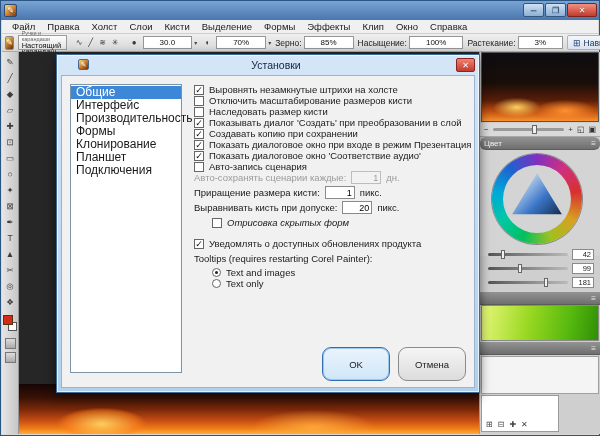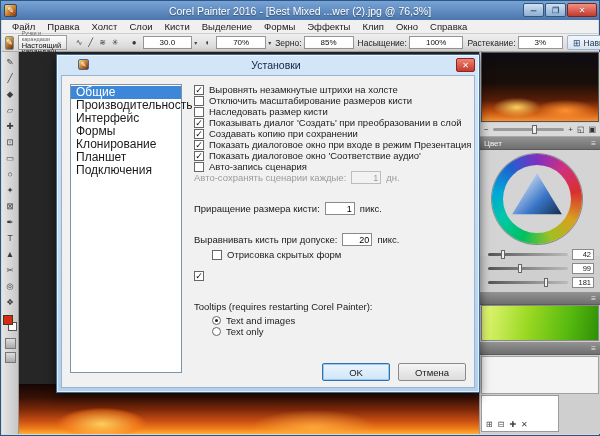--- a/index.html
+++ b/index.html
@@ -121,32 +121,31 @@
   .crow{display:flex;align-items:center;gap:5px;height:11px;white-space:nowrap;}
   .cb{flex:0 0 auto;width:10px;height:10px;border:1px solid #666;background:#fff;
     font-size:9px;line-height:8px;text-align:center;color:#111;}
   .radio{flex:0 0 auto;width:9px;height:9px;border:1px solid #666;border-radius:50%;background:#fff;position:relative;}
   .radio.on::after{content:"";position:absolute;left:2px;top:2px;width:3px;height:3px;border-radius:50%;background:#222;}
   .numbox{width:30px;height:13px;border:1px solid #8a8a8a;background:#fff;font-size:9px;text-align:right;padding:0 2px;}
   .numbox:disabled{background:#f2f2f2;color:#9b9b9b;border-color:#bdbdbd;}
   .grayed{color:#9b9b9b;}
   .indent{margin-left:18px;}
   .dlg-buttons{position:absolute;right:8px;bottom:6px;display:flex;gap:8px;}
-  .btn{width:68px;height:18px;font-size:9.5px;color:#1a1a1a;border:1px solid #8a8a8a;border-radius:2px;
+  .btn{width:68px;height:34px;font-size:9.5px;color:#1a1a1a;border:1px solid #8a8a8a;border-radius:9px;
     background:linear-gradient(#f5f5f5,#dcdcdc);display:flex;align-items:center;justify-content:center;margin-top:48px;}
-  .btn.focused{border-color:#2f6fb2;box-shadow:inset 0 0 0 1px #9cc8ee;background:linear-gradient(#eaf4fd,#cfe6f8);} .mt14{} .mt12{margin-top:20px;} .mt4{margin-top:4px;} .mt10{margin-top:10px;} .mt3{margin-top:3px;}
+  .btn.focused{border-color:#2f6fb2;box-shadow:inset 0 0 0 1px #9cc8ee;background:linear-gradient(#eaf4fd,#cfe6f8);} .mt14{} .mt12{margin-top:4px;} .mt4{margin-top:4px;font-style:italic;} .mt10{margin-top:10px;} .mt3{margin-top:3px;}
 </style>
 </head>
 <body>
 
 <div class="window">
 
   <div class="titlebar">
     <span class="app-icon">✎</span>
-    <span>Corel Painter 2016 - [Best Mixed ...wer (2).jpg @ 76,3%]</span>
     <span class="win-btns">
       <span class="win-btn">─</span>
       <span class="win-btn">❐</span>
       <span class="win-btn close">✕</span>
     </span>
   </div>
 
   <div class="menubar">
     <span class="menu-item">Файл</span>
     <span class="menu-item">Правка</span>
@@ -234,21 +233,21 @@
     <div class="nav-thumb"></div>
     <div class="nav-footer">
       <span class="ic">−</span>
       <span class="nav-slider">
           <span class="th"></span>
         </span>
       <span class="ic">+</span>
       <span class="ic">◱</span>
       <span class="ic">▣</span>
     </div>
-    <div class="panel-hd" style="top:85px;">
+    <div class="panel-hd" style="top:85px;border-radius:6px;">
       <span>Цвет</span>
       <span class="fly">≡</span>
     </div>
     <div class="color-body">
       <div class="wheel">
         <div class="wheel-in">
           <div class="sv-tri"></div>
         </div>
       </div>
       <div class="rgb-row" style="top:98px;">
@@ -289,22 +288,22 @@
   <div class="dialog">
     <div class="dlg-title">
       <span class="dlg-icon">✎</span>
       <span>Установки</span>
       <span class="dlg-close">✕</span>
     </div>
     <div class="dlg-client">
 
       <div class="cat-list">
         <div class="cat-item selected">Общие</div>
+        <div class="cat-item">Интерфейс</div>
         <div class="cat-item">Производительность</div>
-        <div class="cat-item">Интерфейс</div>
         <div class="cat-item">Формы</div>
         <div class="cat-item">Клонирование</div>
         <div class="cat-item">Планшет</div>
         <div class="cat-item">Подключения</div>
       </div>
 
       <div class="dlg-content">
         <div class="crow">
           <span class="cb">✓</span>
           <span>Выровнять незамкнутые штрихи на холсте</span>
@@ -357,20 +356,21 @@
           <span>пикс.</span>
         </div>
 
         <div class="crow mt4 indent">
           <span class="cb"></span>
           <span>Отрисовка скрытых форм</span>
         </div>
 
         <div class="crow mt10">
           <span class="cb">✓</span>
+          <span>Уведомлять о доступных обновлениях продукта</span>
         </div>
 
         <div class="crow mt12">
           <span>Tooltips (requires restarting Corel Painter):</span>
         </div>
         <div class="crow mt3 indent">
           <span class="radio on"></span>
           <span>Text and images</span>
         </div>
         <div class="crow indent">

